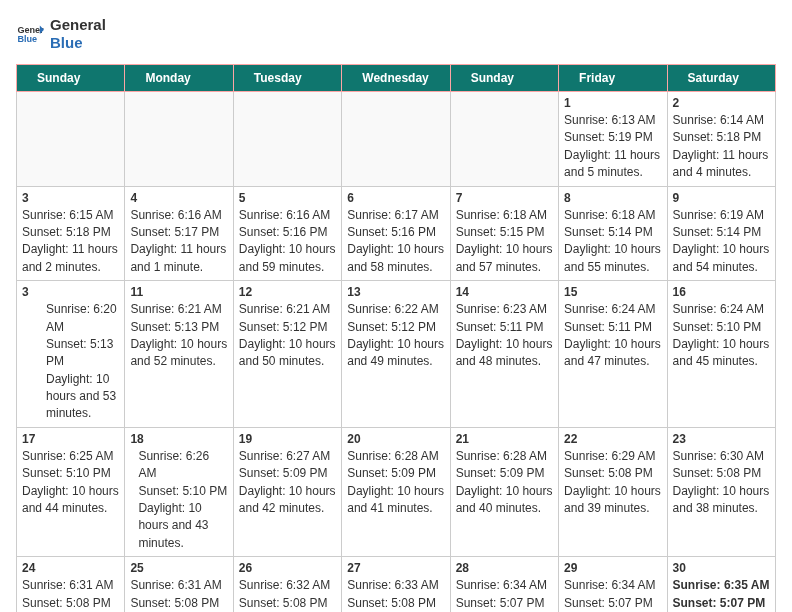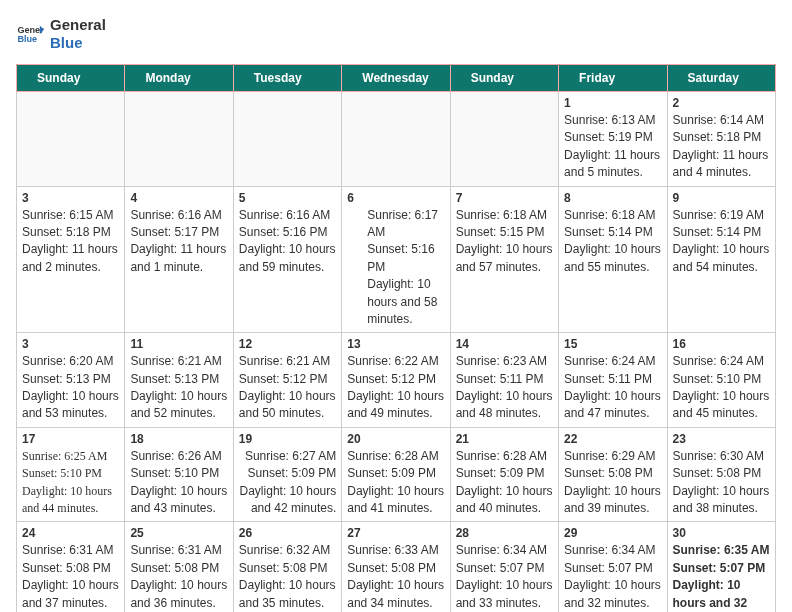--- a/index.html
+++ b/index.html
@@ -138,21 +138,21 @@
 Daylight: 11 hours and 1 minute.</div>
         </td>
         <td>
           <span class="day-num">5</span>
           <div class="day-info" style="white-space: pre-line;">Sunrise: 6:16 AM
 Sunset: 5:16 PM
 Daylight: 10 hours and 59 minutes.</div>
         </td>
         <td>
           <span class="day-num">6</span>
-          <div class="day-info" style="white-space: pre-line; margin-left: 20px;">Sunrise: 6:17 AM
+          <div class="day-info" style="white-space: pre-line;">Sunrise: 6:17 AM
 Sunset: 5:16 PM
 Daylight: 10 hours and 58 minutes.</div>
         </td>
         <td>
           <span class="day-num">7</span>
           <div class="day-info" style="white-space: pre-line;">Sunrise: 6:18 AM
 Sunset: 5:15 PM
 Daylight: 10 hours and 57 minutes.</div>
         </td>
         <td>
@@ -164,21 +164,21 @@
         <td>
           <span class="day-num">9</span>
           <div class="day-info" style="white-space: pre-line;">Sunrise: 6:19 AM
 Sunset: 5:14 PM
 Daylight: 10 hours and 54 minutes.</div>
         </td>
       </tr>
       <tr>
         <td>
           <span class="day-num">3</span>
-          <div class="day-info" style="white-space: pre-line;">Sunrise: 6:20 AM
+          <div class="day-info" style="white-space: pre-line; margin-left: 24px;">Sunrise: 6:20 AM
 Sunset: 5:13 PM
 Daylight: 10 hours and 53 minutes.</div>
         </td>
         <td>
           <span class="day-num">11</span>
           <div class="day-info" style="white-space: pre-line;">Sunrise: 6:21 AM
 Sunset: 5:13 PM
 Daylight: 10 hours and 52 minutes.</div>
         </td>
         <td>
@@ -208,33 +208,33 @@
         <td>
           <span class="day-num">16</span>
           <div class="day-info" style="white-space: pre-line;">Sunrise: 6:24 AM
 Sunset: 5:10 PM
 Daylight: 10 hours and 45 minutes.</div>
         </td>
       </tr>
       <tr>
         <td>
           <span class="day-num">17</span>
-          <div class="day-info" style="white-space: pre-line; font-family: Liberation Serif, serif;">Sunrise: 6:25 AM
+          <div class="day-info" style="white-space: pre-line;">Sunrise: 6:25 AM
 Sunset: 5:10 PM
 Daylight: 10 hours and 44 minutes.</div>
         </td>
         <td>
           <span class="day-num">18</span>
-          <div class="day-info" style="white-space: pre-line;">Sunrise: 6:26 AM
+          <div class="day-info" style="white-space: pre-line; margin-left: 8px;">Sunrise: 6:26 AM
 Sunset: 5:10 PM
 Daylight: 10 hours and 43 minutes.</div>
         </td>
         <td>
           <span class="day-num">19</span>
-          <div class="day-info" style="white-space: pre-line; text-align: right;">Sunrise: 6:27 AM
+          <div class="day-info" style="white-space: pre-line;">Sunrise: 6:27 AM
 Sunset: 5:09 PM
 Daylight: 10 hours and 42 minutes.</div>
         </td>
         <td>
           <span class="day-num">20</span>
           <div class="day-info" style="white-space: pre-line;">Sunrise: 6:28 AM
 Sunset: 5:09 PM
 Daylight: 10 hours and 41 minutes.</div>
         </td>
         <td>

